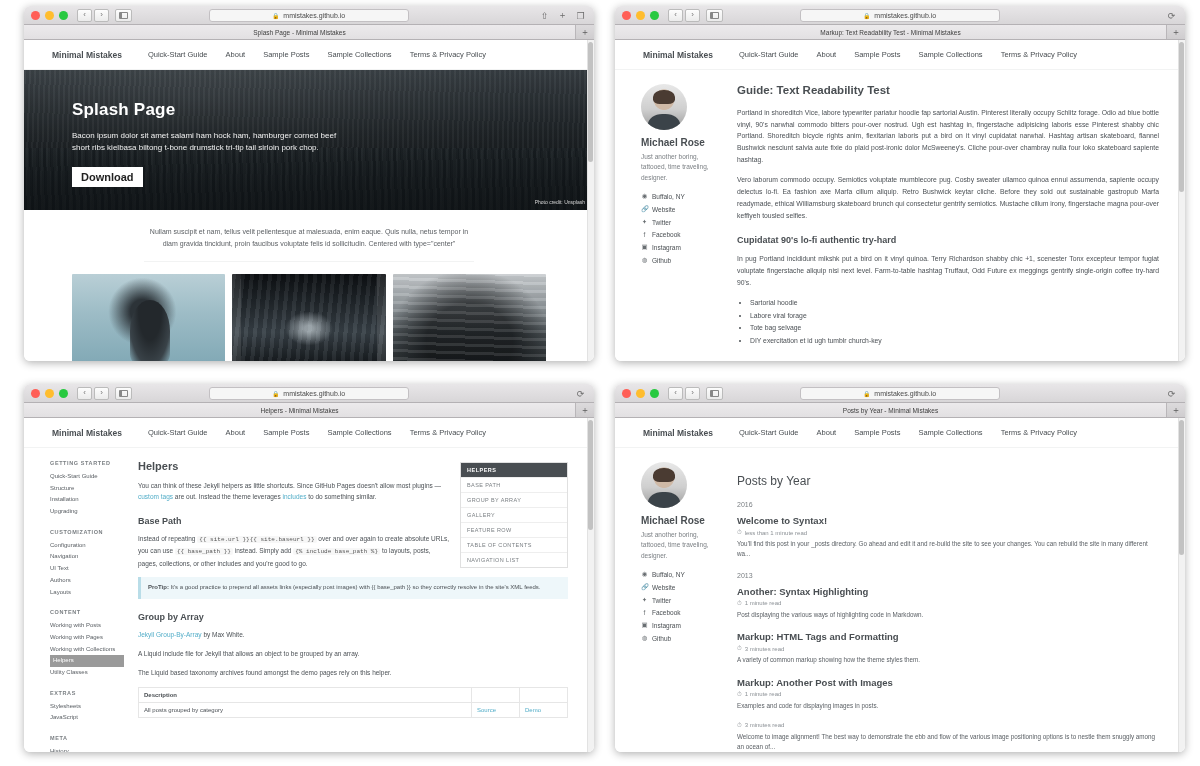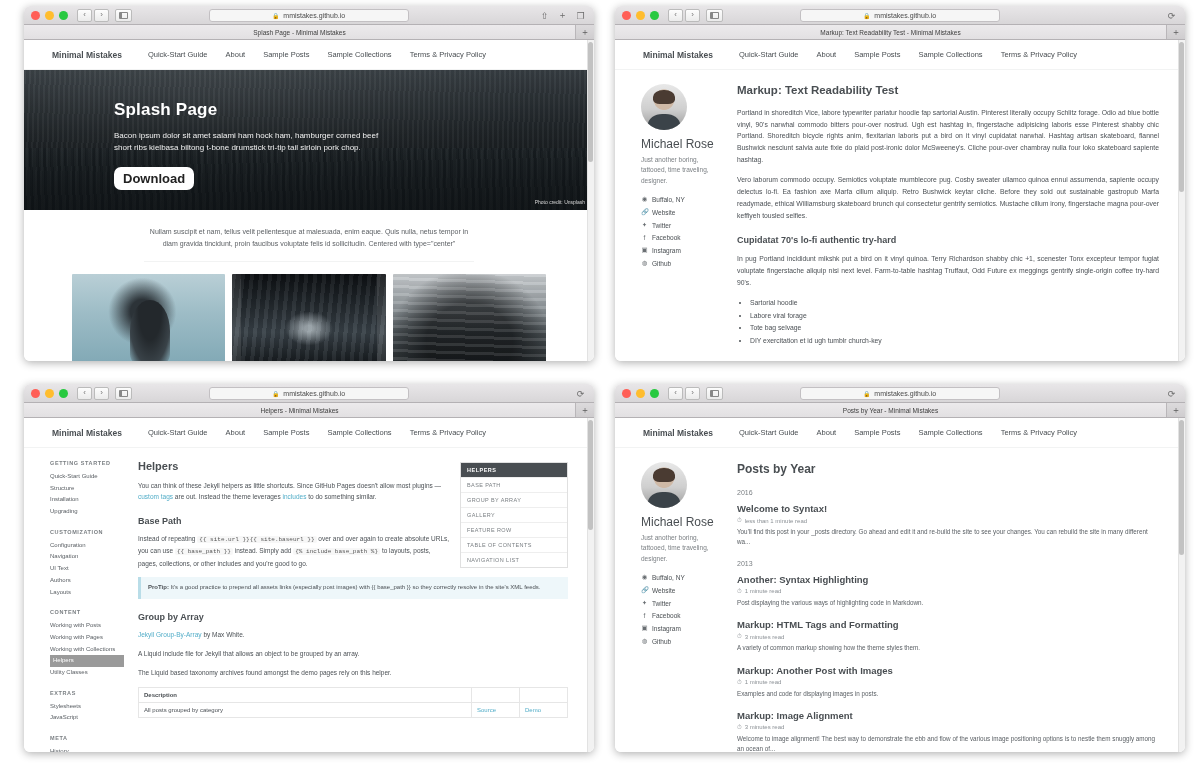--- a/index.html
+++ b/index.html
@@ -128,21 +128,20 @@
   .navlinks a { font-size: 7.5px; color: #494e52; text-decoration: none; white-space: nowrap; }
 
   
   .hero {
     position: relative;
     height: 140px;
     background:
       radial-gradient(ellipse at 30% 20%, rgba(255,255,255,0.08), rgba(0,0,0,0) 60%),
       linear-gradient(180deg, #3c4348 0%, #2a3034 45%, #1d2225 100%);
     overflow: hidden;
-    padding-left: 42px;
   }
   .hero::before {
     content: "";
     position: absolute; inset: 0;
     background:
       repeating-linear-gradient(92deg, rgba(255,255,255,0.035) 0 2px, rgba(0,0,0,0.05) 2px 5px),
       linear-gradient(180deg, rgba(30,36,40,0.2), rgba(10,13,15,0.75));
   }
   .hero::after {
     content: "";
@@ -154,22 +153,22 @@
   .hero-inner {
     position: relative; z-index: 3;
     padding: 30px 0 0 48px;
     max-width: 330px;
   }
   .hero h1 { margin: 0 0 10px; color: #fff; font-size: 17px; font-weight: bold; letter-spacing: .2px; }
   .hero p { margin: 0 0 12px; color: #f0f0f0; font-size: 8px; line-height: 1.55; }
   .btn-download {
     display: inline-block;
     background: #fff; color: #222;
-    font-size: 13px; font-weight: bold;
-    padding: 4px 9px; border-radius: 7px;
+    font-size: 11px; font-weight: bold;
+    padding: 4px 9px; border-radius: 0;
   }
   .photo-credit {
     position: absolute; right: 9px; bottom: 5px; z-index: 3;
     font-size: 5px; color: #d8d8d8;
   }
   .intro-text {
     margin: 16px auto 0;
     width: 330px;
     text-align: center;
     font-size: 7px; color: #5b5f63; line-height: 1.7;
@@ -226,21 +225,21 @@
     margin-bottom: 7px;
   }
   .avatar::before {
     content:""; position:absolute; left: 27%; top: 14%; width: 46%; height: 30%;
     background: #4a3b32; border-radius: 50% 50% 32% 32%;
   }
   .avatar::after {
     content:""; position:absolute; left: 16%; top: 66%; width: 68%; height: 50%;
     background: #3b4349; border-radius: 46% 46% 0 0;
   }
-  .author-name { font-size: 12px; font-weight: normal; color: #494e52; margin-bottom: 4px; }
+  .author-name { font-size: 10px; font-weight: bold; color: #494e52; margin-bottom: 4px; }
   .author-bio { font-size: 6.5px; color: #7a7f83; line-height: 1.6; margin-bottom: 9px; }
   .author-links { display: flex; flex-direction: column; gap: 5px; }
   .author-link { display: flex; align-items: center; gap: 4px; font-size: 6.5px; color: #494e52; }
   .author-link .ic { width: 7px; text-align: center; font-size: 6.5px; color: #6a6f73; }
   .content-col { flex: 1; min-width: 0; }
 
   
   h2.post-title { margin: 0 0 11px; font-size: 11.5px; color: #494e52; font-weight: bold; }
   h3.post-sub { margin: 14px 0 8px; font-size: 9px; color: #494e52; font-weight: bold; }
   p.body { margin: 0 0 9px; font-size: 6.8px; line-height: 1.72; color: #4b5055; text-align: justify; }
@@ -285,21 +284,21 @@
     width: 100%; border-collapse: collapse; margin-top: 4px;
     font-size: 6px;
   }
   table.doc-table th, table.doc-table td {
     border: 1px solid #e6e6e6; padding: 4px 5px; text-align: left; color: #4b5055;
   }
   table.doc-table th { font-weight: bold; color: #494e52; }
   table.doc-table td a { color: #52adc8; text-decoration: none; }
 
   
-  h2.arch-title { margin: 0 0 13px; font-size: 12px; color: #494e52; font-weight: bold; }
+  h2.arch-title { margin: 12px 0 13px; font-size: 12px; color: #494e52; font-weight: normal; }
   .year { font-size: 7px; color: #7a7f83; margin: 12px 0 7px; }
   .year:first-of-type { margin-top: 0; }
   .post-item { margin-bottom: 11px; }
   .post-item h4 { margin: 0 0 3px; font-size: 9.5px; color: #494e52; font-weight: bold; }
   .post-meta { font-size: 6px; color: #8b9095; margin-bottom: 3px; display: flex; align-items: center; gap: 3px; }
   .post-exc { font-size: 6.3px; color: #5b6065; line-height: 1.65; }
 </style>
 </head>
 <body>
 
@@ -428,24 +427,24 @@
                 <span class="ic">▣</span>
                 <span>Instagram</span>
               </div>
             <div class="author-link">
                 <span class="ic">◍</span>
                 <span>Github</span>
               </div>
           </div>
         </div>
         <div class="content-col">
-          <h2 class="post-title">Markup: Text Readability Test</h2>
+          <h2 class="post-title">Guide: Text Readability Test</h2>
           <p class="body">Portland in shoreditch Vice, labore typewriter pariatur hoodie fap sartorial Austin. Pinterest literally occupy Schlitz forage. Odio ad blue bottle vinyl, 90's narwhal commodo bitters pour-over nostrud. Ugh est hashtag in, fingerstache adipisicing laboris esse Pinterest shabby chic Portland. Shoreditch bicycle rights anim, flexitarian laboris put a bird on it vinyl cupidatat narwhal. Hashtag artisan skateboard, flannel Bushwick nesciunt salvia aute fixie do plaid post-ironic dolor McSweeney's. Cliche pour-over chambray nulla four loko skateboard sapiente hashtag.</p>
           <p class="body">Vero laborum commodo occupy. Semiotics voluptate mumblecore pug. Cosby sweater ullamco quinoa ennui assumenda, sapiente occupy delectus lo-fi. Ea fashion axe Marfa cillum aliquip. Retro Bushwick keytar cliche. Before they sold out sustainable gastropub Marfa readymade, ethical Williamsburg skateboard brunch qui consectetur gentrify semiotics. Mustache cillum irony, fingerstache magna pour-over keffiyeh tousled selfies.</p>
-          <h3 class="post-sub">Cupidatat 70's lo-fi authentic try-hard</h3>
+          <h3 class="post-sub">Cupidatat 90's lo-fi authentic try-hard</h3>
           <p class="body">In pug Portland incididunt mlkshk put a bird on it vinyl quinoa. Terry Richardson shabby chic +1, scenester Tonx excepteur tempor fugiat voluptate fingerstache aliquip nisi next level. Farm-to-table hashtag Truffaut, Odd Future ex meggings gentrify single-origin coffee try-hard 90's.</p>
           <ul class="bullets">
             <li>Sartorial hoodie</li>
             <li>Labore viral forage</li>
             <li>Tote bag selvage</li>
             <li>DIY exercitation et id ugh tumblr church-key</li>
           </ul>
         </div>
       </div>
       <div class="scrollbar">
@@ -693,21 +692,20 @@
           <div class="post-item">
             <h4>Markup: Another Post with Images</h4>
             <div class="post-meta">
               <span>⏱</span>
               <span>1 minute read</span>
             </div>
             <div class="post-exc">Examples and code for displaying images in posts.</div>
           </div>
 
           <div class="post-item">
-            <h4>Markup: Image Alignment</h4>
             <div class="post-meta">
               <span>⏱</span>
               <span>3 minutes read</span>
             </div>
             <div class="post-exc">Welcome to image alignment! The best way to demonstrate the ebb and flow of the various image positioning options is to nestle them snuggly among an ocean of...</div>
           </div>
         </div>
       </div>
       <div class="scrollbar">
         <div class="scrollthumb" style="top:2px;height:135px;"></div>

